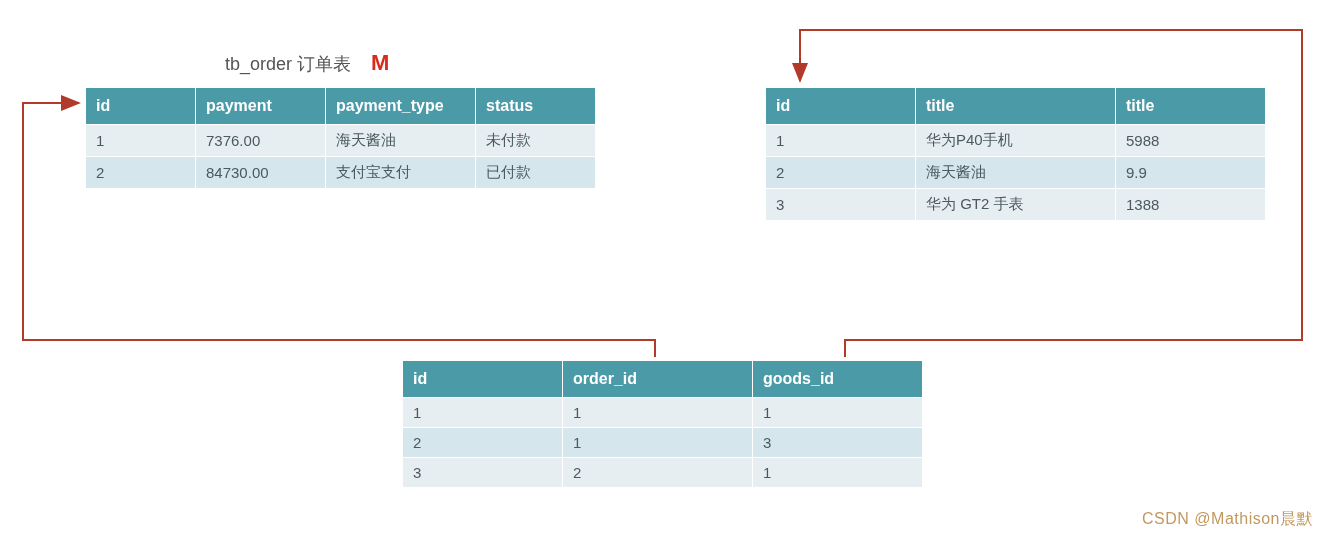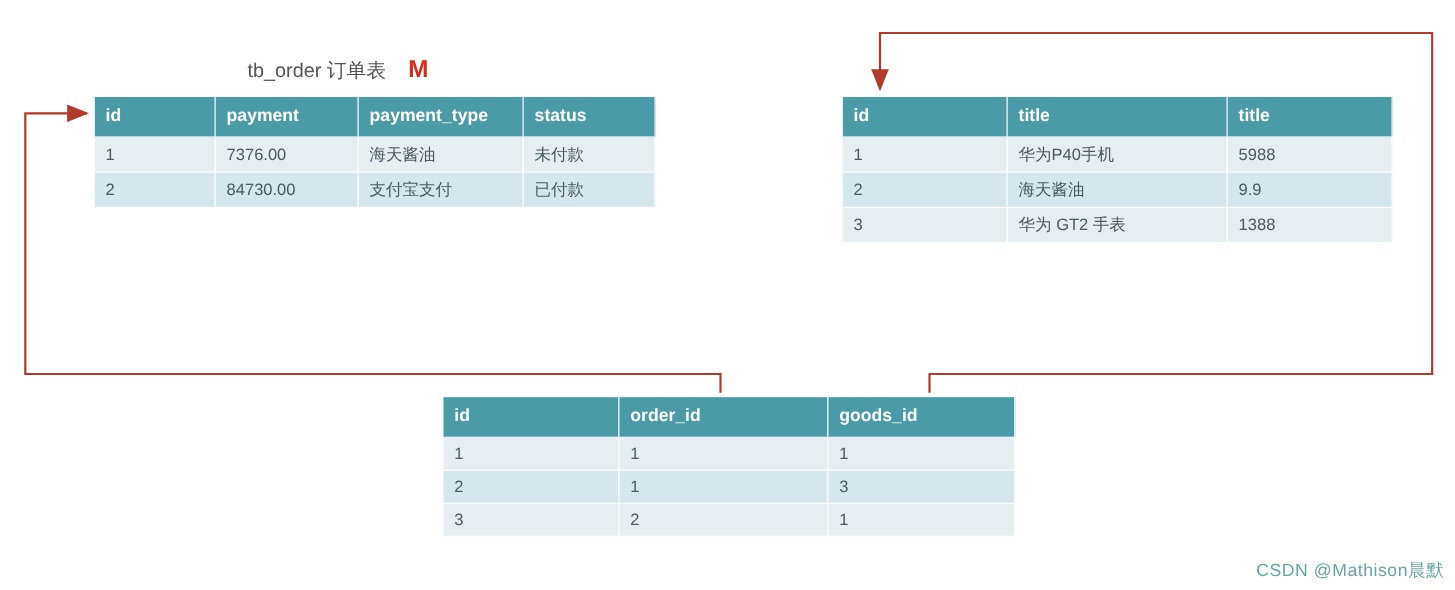--- a/index.html
+++ b/index.html
@@ -82,21 +82,21 @@
 
   #join-table  { left: 402px; top: 360px; width: 520px; }
   #join-table col.c1 { width: 160px; }
   #join-table col.c2 { width: 190px; }
   #join-table col.c3 { width: 170px; }
 
   .watermark {
     position: absolute;
     right: 10px;
     bottom: 6px;
-    color: #0f766e;
+    color: #a16207;
     font-size: 16px;
     opacity: 0.65;
     letter-spacing: 0.5px;
   }
 </style>
 </head>
 <body>
 
 <div class="stage">
 

